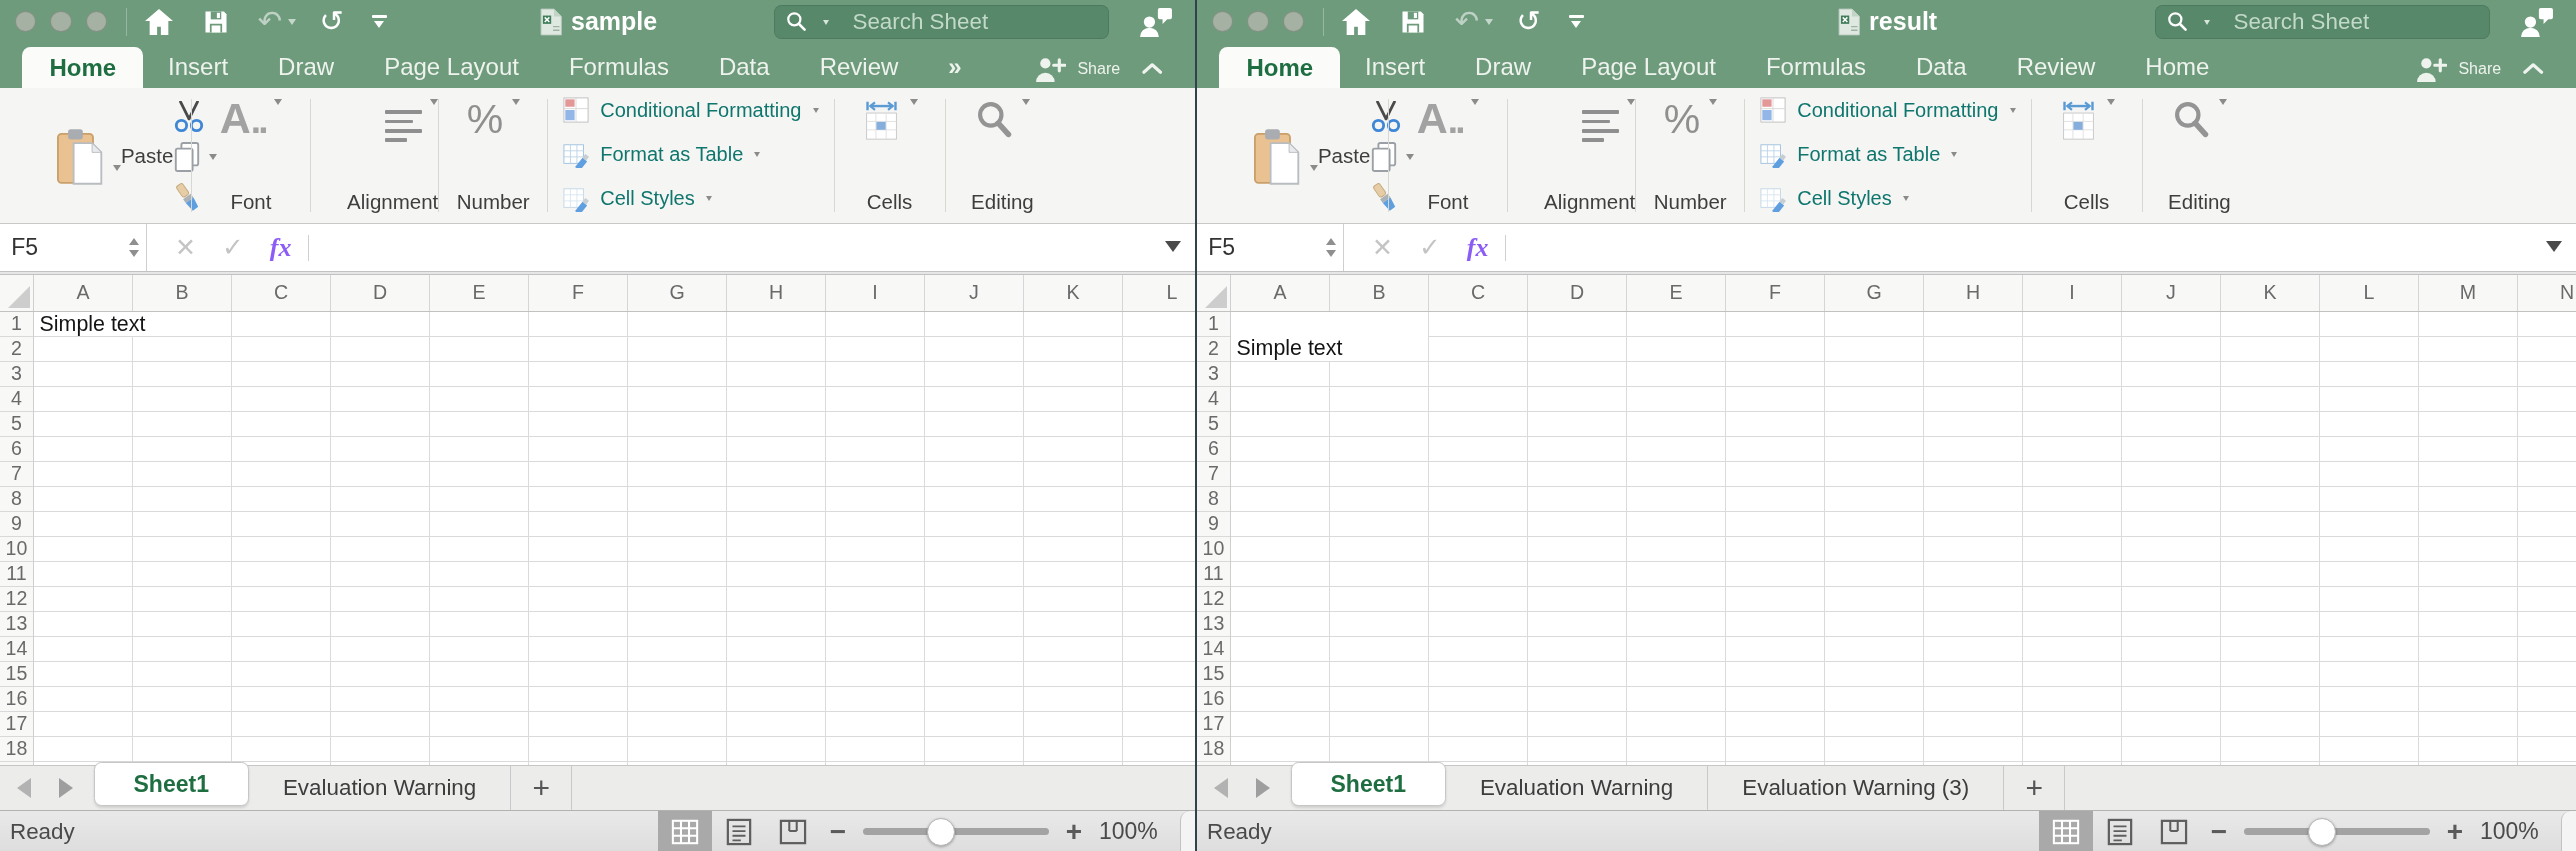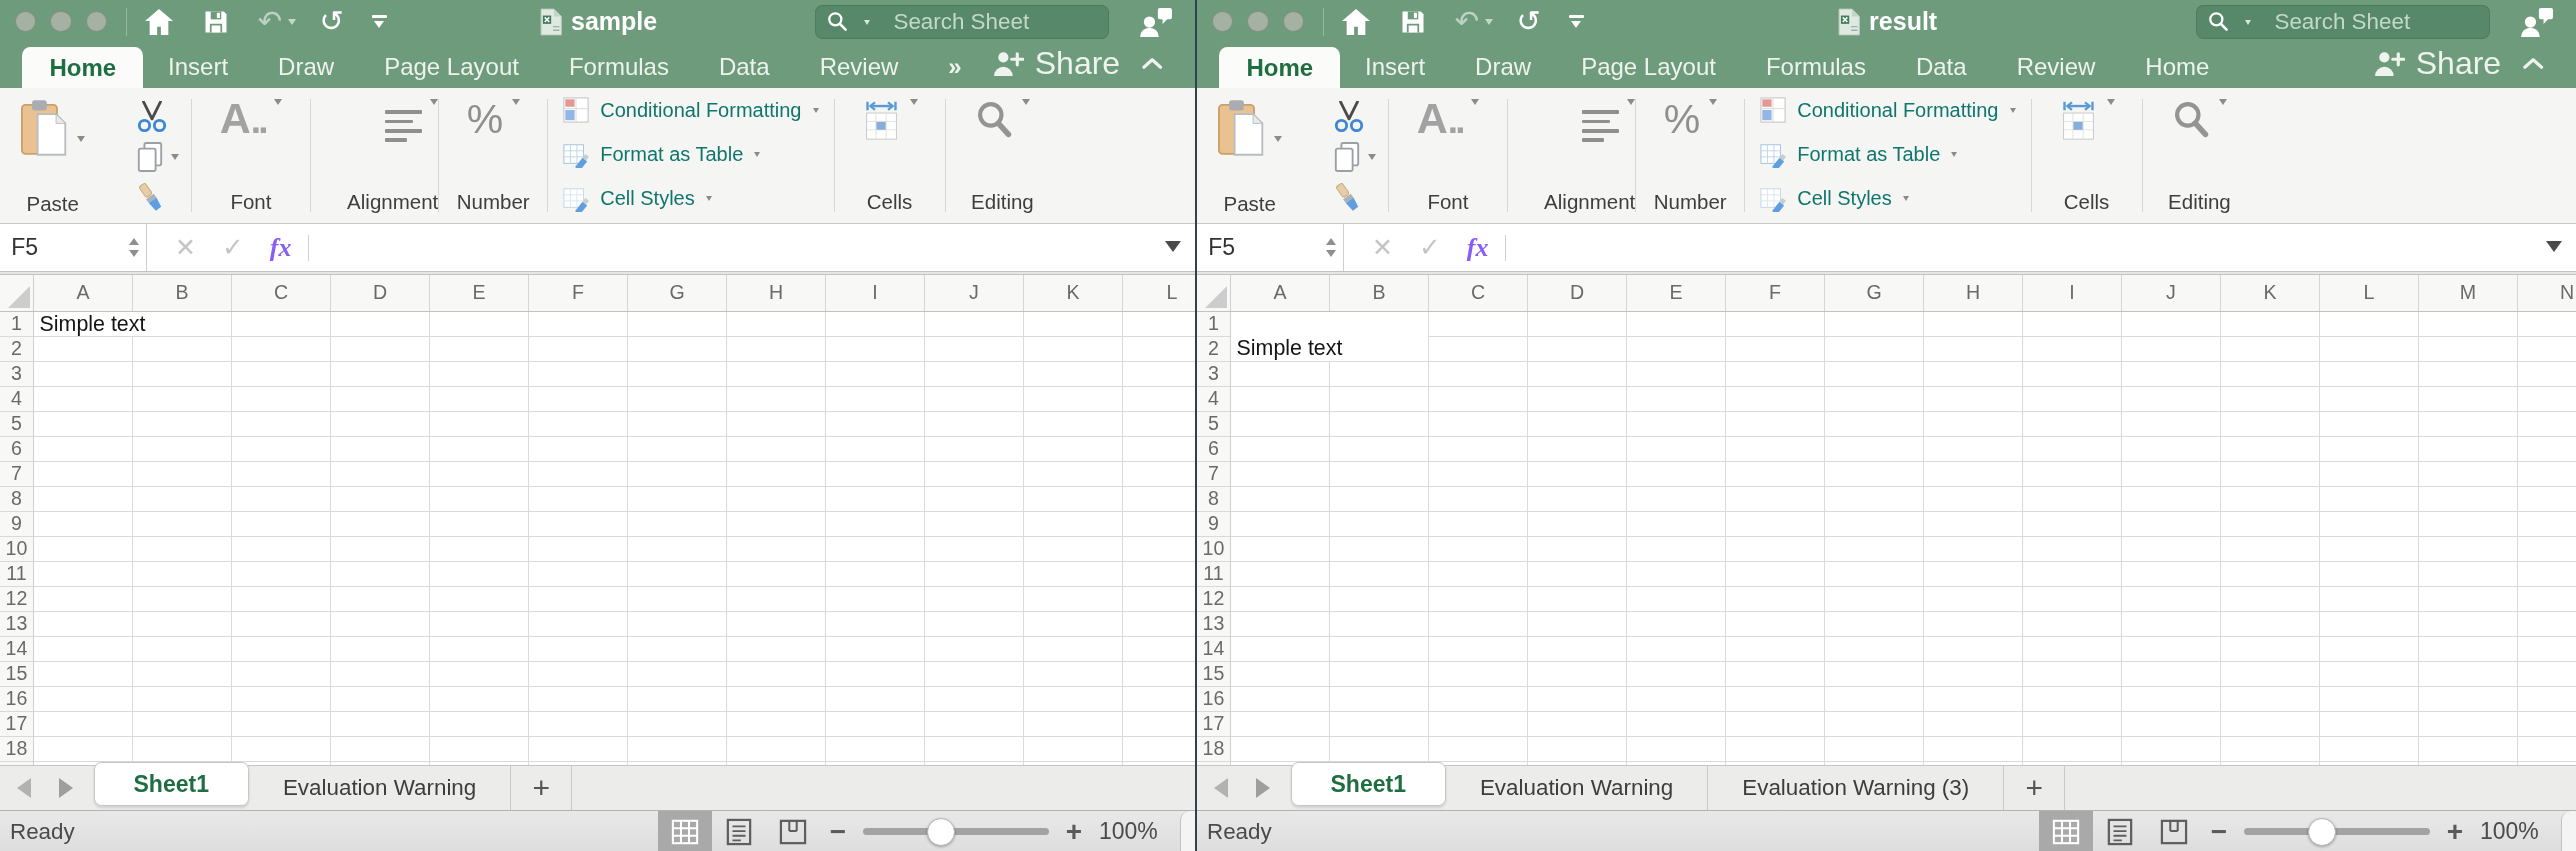--- a/index.html
+++ b/index.html
@@ -17,44 +17,44 @@
   .tbicon{display:flex;align-items:center;justify-content:center;margin-right:28px;}
   .undo-wrap{display:flex;align-items:center;gap:5.6px;margin-right:24px;}
   .glyph-undo{font-size:29px;color:rgba(255,255,255,.55);line-height:1;}
   .glyph-redo{font-size:29px;color:#ffffff;line-height:1;}
   .caret-w{width:0;height:0;border-left:4.7px solid transparent;border-right:4.7px solid transparent;border-top:6.5px solid rgba(255,255,255,.6);}
   .cust{display:flex;flex-direction:column;align-items:center;gap:3.7px;}
   .cust .bar{width:15px;height:2.8px;background:#fff;border-radius:0.9px;}
   .cust .tri{width:0;height:0;border-left:5.6px solid transparent;border-right:5.6px solid transparent;border-top:7.5px solid #fff;}
   .doc-title{position:absolute;left:50%;transform:translateX(-50%);display:flex;align-items:center;gap:9.3px;}
   .doc-title span{color:#fff;font-size:25px;font-weight:700;}
-  .searchbox{position:absolute;right:86px;top:4.7px;width:294px;height:34px;background:#568869;border-radius:7.5px;
+  .searchbox{position:absolute;right:86px;top:4.7px;width:335px;height:34px;background:#568869;border-radius:7.5px;
     display:flex;align-items:center;padding:0 11.2px;box-shadow:inset 0 0 0 0.9px rgba(0,0,0,.10);gap:12px;}
   .searchbox .chev{width:0;height:0;border-left:3.7px solid transparent;border-right:3.7px solid transparent;border-top:5.6px solid #d6e6da;margin:1.9px 0 0 3.7px;}
   .searchbox .ph{margin-left:11.2px;font-size:22.4px;color:#c3d9c9;}
   .presence{position:absolute;right:22.4px;top:6.5px;}
 
   
   .tabrow{height:45px;background:#6e9b7c;display:flex;align-items:flex-end;padding-left:22.4px;position:relative;}
   .rtab{margin:0 25px;font-size:24px;font-weight:500;color:#eef3ee;line-height:43px;white-space:nowrap;}
   .rtab-active{margin:0;height:41px;line-height:41px;background:#fbfbfa;border-radius:8.4px 8.4px 0 0;
     padding:0 27px;color:#1e6e41;font-weight:700;font-size:24px;}
   .rtab-overflow{font-weight:700;}
   .tabs-flow{display:contents;}
   .share-cluster{position:absolute;right:32px;bottom:6.5px;display:flex;align-items:center;gap:11.2px;}
-  .share-cluster span{color:#eef3ee;font-size:32px;font-weight:500;}
+  .share-cluster span{color:#eef3ee;font-size:16px;font-weight:500;}
   .share-chev{margin-left:9.3px;}
 
   
   .ribbon{height:136px;background:#f5f5f3;border-bottom:0.9px solid #c9c9c7;display:flex;align-items:stretch;padding-left:7.5px;}
   .vsep{width:0.9px;background:#d7d7d4;margin:11.2px 0;}
   .glabel{text-align:center;font-size:20.5px;color:#3e3e3e;white-space:nowrap;}
   .caret{width:0;height:0;border-left:4.7px solid transparent;border-right:4.7px solid transparent;border-top:6.5px solid #8b8b8b;}
   .g-clip{display:flex;width:183px;padding:9.3px 5.6px 7.5px 13px;justify-content:space-between;}
-  .paste-col{display:flex;flex-direction:column;align-items:center;justify-content:space-between;}
+  .paste-col{display:flex;flex-direction:row;align-items:center;justify-content:space-between;margin-left:36px;}
   .paste-btn{display:flex;align-items:flex-start;gap:8.4px;padding-top:1.9px;}
   .paste-btn .caret{margin-top:37px;}
   .clip-mini{display:flex;flex-direction:column;justify-content:space-between;padding:3.7px 5.6px 1.9px 0;}
   .mini-btn{display:flex;align-items:center;gap:7.5px;}
   .g-std{display:flex;flex-direction:column;align-items:center;justify-content:space-between;padding:11.2px 0 9.3px;}
   .g-font{width:119px;} .g-align{width:127px;align-items:flex-end;} .g-num{width:108px;}
   .ico-caret{display:flex;align-items:flex-start;gap:8.4px;}
   .font-ico{font-size:43px;font-weight:700;color:#a2a2a2;line-height:.9;}
   .font-dots{font-size:37px;font-weight:900;letter-spacing:-2.8px;color:#a2a2a2;}
   .align-ico{display:flex;flex-direction:column;gap:5.6px;padding-top:11.2px;}

